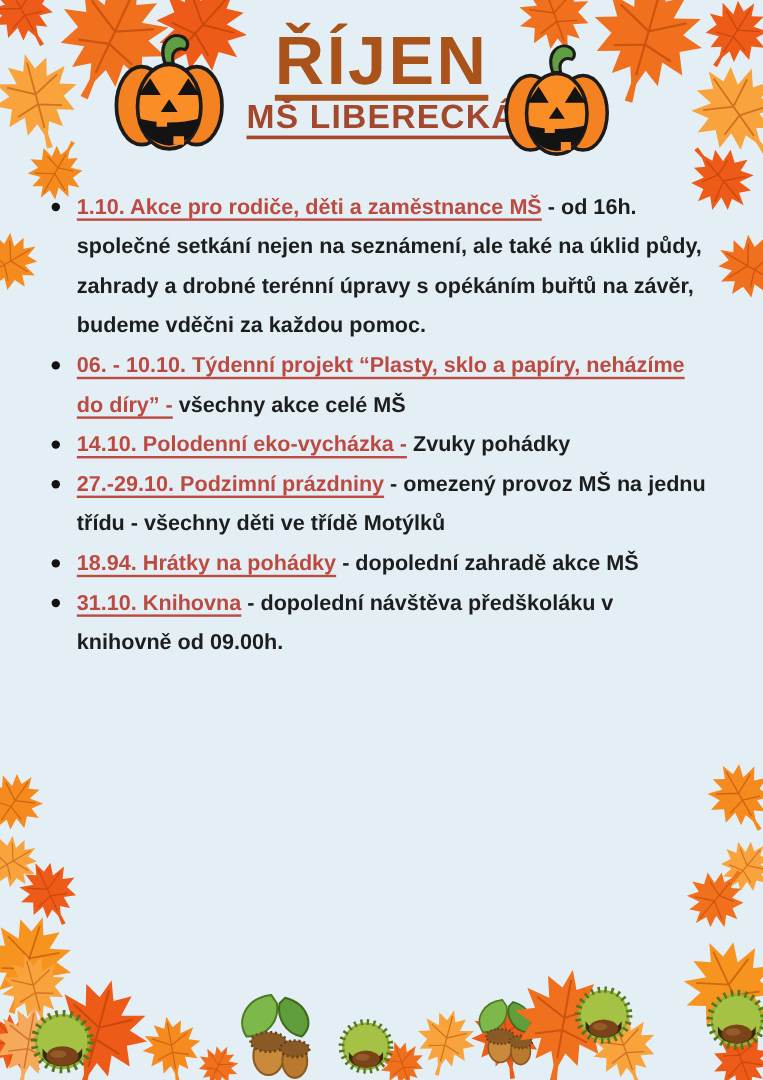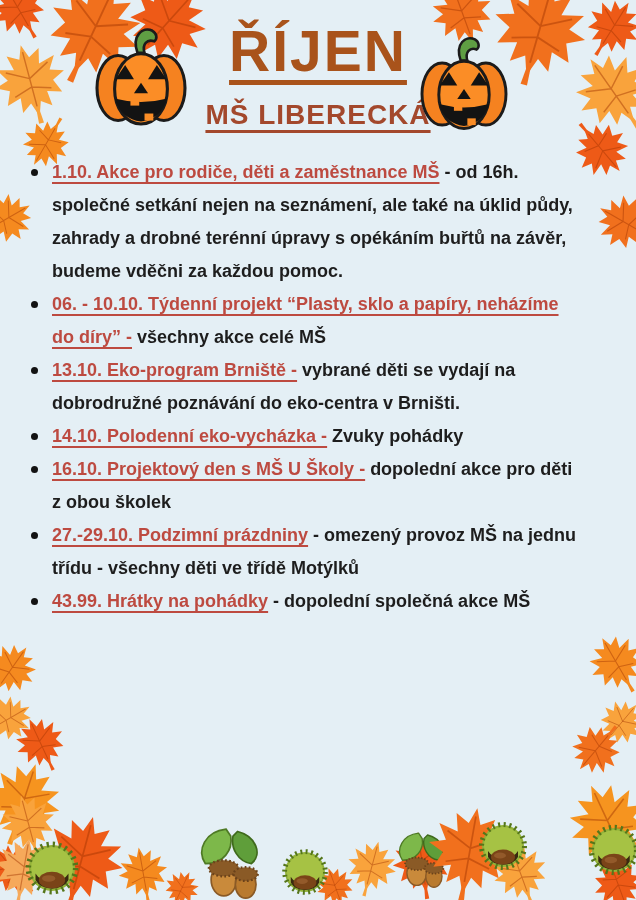--- a/index.html
+++ b/index.html
@@ -10,27 +10,27 @@
   }
   .page{position:absolute;inset:0;}
   
   .header{position:absolute;top:22px;left:0;right:0;text-align:center;z-index:2;}
   .title{
     display:inline-block;font-size:57px;font-weight:bold;letter-spacing:2px;
     color:#a9531b;line-height:1.05;
     text-decoration:underline;text-decoration-thickness:5px;text-underline-offset:9px;
   }
   .subtitle{
-    margin-top:17px;font-size:28px;font-weight:bold;letter-spacing:1px;
+    font-size:28px;font-weight:bold;letter-spacing:1px;
     color:#a3482c;
     text-decoration:underline;text-decoration-thickness:3px;text-underline-offset:6px;
   }
   
   .events{
-    position:absolute;top:156px;left:30px;width:552px;z-index:2;
+    position:absolute;top:156px;left:42px;width:552px;z-index:2;
     list-style:none;margin:0;padding:0;
   }
   .events li{
     position:relative;padding-left:22px;
     font-size:18px;font-weight:bold;line-height:33px;color:#1d1d1d;
   }
   .bullet{
     position:absolute;left:1px;top:13px;width:7px;height:7px;border-radius:50%;
     background:#121212;
   }
@@ -139,42 +139,38 @@
     <li>
       <span class="bullet"></span>
       <span class="ev-h">1.10. Akce pro rodiče, děti a zaměstnance MŠ</span><span class="ev-d"> - od 16h. společné setkání nejen na seznámení, ale také na úklid půdy, zahrady a drobné terénní úpravy s opékáním buřtů na závěr, budeme vděčni za každou pomoc.</span>
     </li>
 
     <li>
       <span class="bullet"></span>
       <span class="ev-h">06. - 10.10. Týdenní projekt “Plasty, sklo a papíry, neházíme do díry” -</span><span class="ev-d"> všechny akce celé MŠ</span>
     </li>
 
-    <li>
-      <span class="bullet"></span>
-      <span class="ev-h">13.10. Eko-program Brniště -</span><span class="ev-d"> vybrané děti se vydají na dobrodružné poznávání do eko-centra v Brništi.</span>
-    </li>
 
     <li>
       <span class="bullet"></span>
       <span class="ev-h">14.10. Polodenní eko-vycházka -</span><span class="ev-d"> Zvuky pohádky</span>
     </li>
 
-    <li>
-      <span class="bullet"></span>
-      <span class="ev-h">16.10. Projektový den s MŠ U Školy -</span><span class="ev-d"> dopolední akce pro děti z obou školek</span>
-    </li>
 
 
 
     <li>
       <span class="bullet"></span>
       <span class="ev-h">27.-29.10. Podzimní prázdniny</span><span class="ev-d"> - omezený provoz MŠ na jednu třídu - všechny děti ve třídě Motýlků</span>
     </li>
 
     <li>
       <span class="bullet"></span>
-      <span class="ev-h">43.99. Hrátky na pohádky</span><span class="ev-d"> - dopolední společná akce MŠ</span>
+      <span class="ev-h">18.94. Hrátky na pohádky</span><span class="ev-d"> - dopolední zahradě akce MŠ</span>
     </li>
 
+    <li>
+      <span class="bullet"></span>
+      <span class="ev-h">31.10. Knihovna</span><span class="ev-d"> - dopolední návštěva předškoláku v knihovně od 09.00h.</span>
+    </li>
   </ul>
 
 </div>
 
 </body></html>

